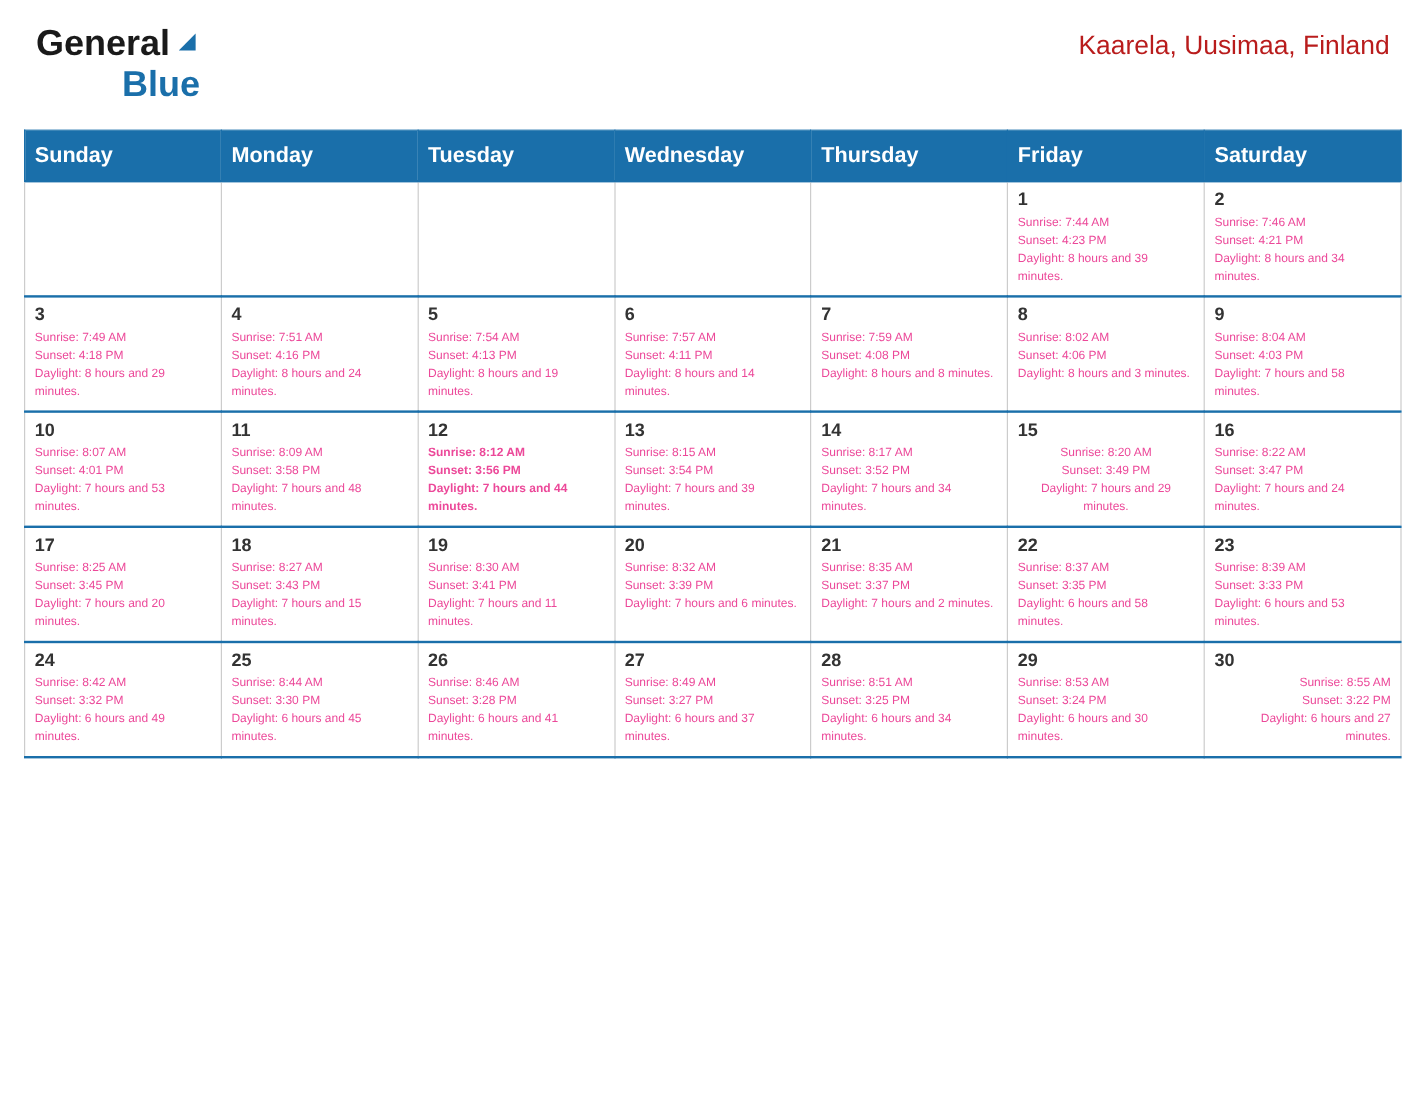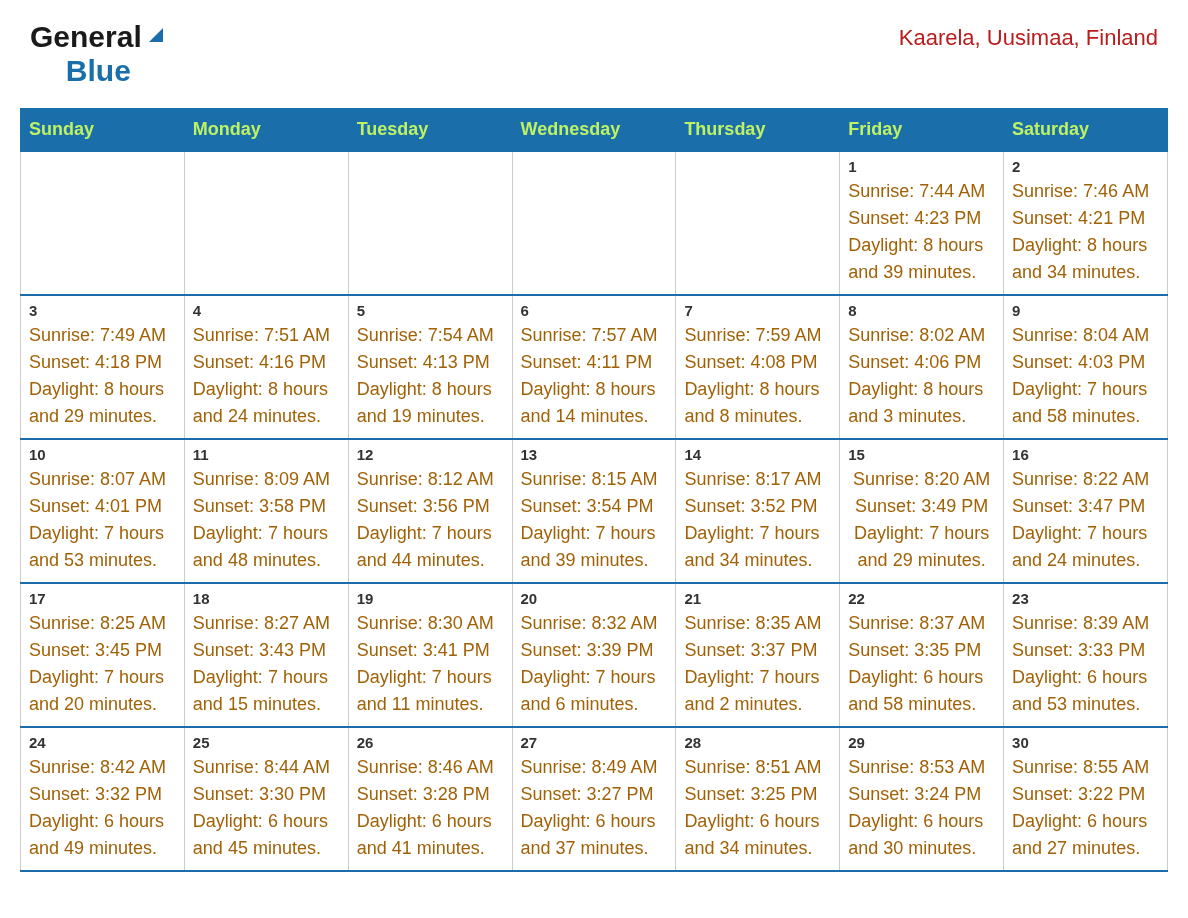--- a/index.html
+++ b/index.html
@@ -12,21 +12,21 @@
     }
     .header {
       display: flex;
       justify-content: space-between;
       align-items: flex-start;
       padding: 20px 30px 10px 30px;
     }
     .logo {
       display: flex;
       flex-direction: column;
-      align-items: center;
+      align-items: flex-end;
     }
     .title-section {
       text-align: right;
     }
     .month-title {
       font-size: 52px;
       font-weight: bold;
       color: #1a1a1a;
       line-height: 1.1;
     }
@@ -36,21 +36,21 @@
       margin-top: 5px;
     }
     .calendar {
       margin: 10px 20px 20px 20px;
       border-collapse: collapse;
       width: calc(100% - 40px);
       border: 1px solid #aaa;
     }
     .calendar th {
       background: #1a6faa;
-      color: #bef264;
+      color: #ffffff;
       font-size: 18px;
       font-weight: bold;
       padding: 10px 8px;
       text-align: left;
       border: 1px solid #1a6faa;
     }
     .calendar td {
       vertical-align: top;
       padding: 6px 8px 8px 8px;
       border: 1px solid #ccc;
@@ -61,22 +61,22 @@
     }
     .calendar tr {
       border-bottom: 2px solid #1a6faa;
     }
     .day-number {
       font-size: 15px;
       font-weight: bold;
       margin-bottom: 3px;
     }
     .day-info {
-      font-size: 18px;
-      color: #a16207;
+      font-size: 10px;
+      color: #ec4899;
       line-height: 1.5;
     }
     .empty-cell {
       background: #f9f9f9;
     }
     .logo-row {
       display: flex;
       align-items: center;
     }
     .logo-text-general {
@@ -199,21 +199,21 @@
 Daylight: 7 hours and 53 minutes.</div>
         </td>
         <td>
           <div class="day-number">11</div>
           <div class="day-info" style="white-space: pre-line;">Sunrise: 8:09 AM
 Sunset: 3:58 PM
 Daylight: 7 hours and 48 minutes.</div>
         </td>
         <td>
           <div class="day-number">12</div>
-          <div class="day-info" style="white-space: pre-line;">Sunrise: 8:12 AM
+          <div class="day-info" style="white-space: pre-line; font-weight: bold;">Sunrise: 8:12 AM
 Sunset: 3:56 PM
 Daylight: 7 hours and 44 minutes.</div>
         </td>
         <td>
           <div class="day-number">13</div>
           <div class="day-info" style="white-space: pre-line;">Sunrise: 8:15 AM
 Sunset: 3:54 PM
 Daylight: 7 hours and 39 minutes.</div>
         </td>
         <td>
@@ -311,19 +311,19 @@
 Daylight: 6 hours and 34 minutes.</div>
         </td>
         <td>
           <div class="day-number">29</div>
           <div class="day-info" style="white-space: pre-line;">Sunrise: 8:53 AM
 Sunset: 3:24 PM
 Daylight: 6 hours and 30 minutes.</div>
         </td>
         <td>
           <div class="day-number">30</div>
-          <div class="day-info" style="white-space: pre-line;">Sunrise: 8:55 AM
+          <div class="day-info" style="white-space: pre-line; text-align: right;">Sunrise: 8:55 AM
 Sunset: 3:22 PM
 Daylight: 6 hours and 27 minutes.</div>
         </td>
       </tr>
     </tbody>
 </table>
 
 </body></html>

